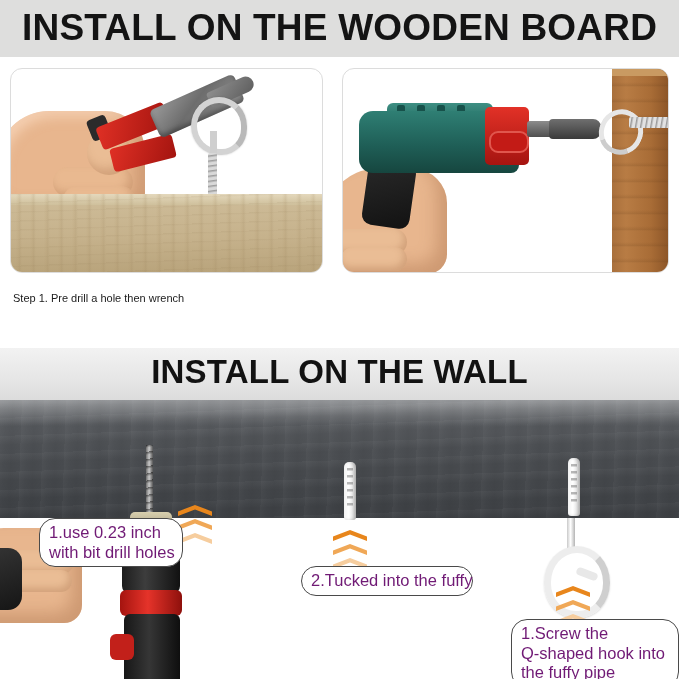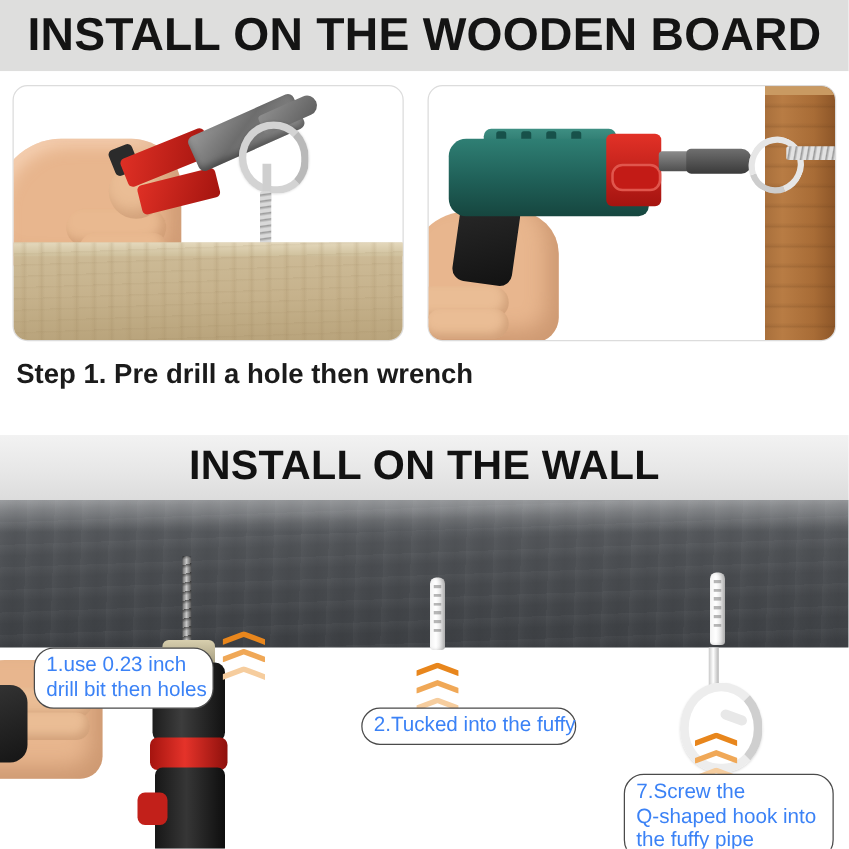--- a/index.html
+++ b/index.html
@@ -88,21 +88,21 @@
     border-radius:48px 34px 20px 26px;box-shadow:inset -10px -10px 16px rgba(176,120,82,.45);}
   .hand2 .k{position:absolute;background:#eabd95;border-radius:20px;box-shadow:inset -3px -4px 7px rgba(176,120,82,.4);}
   .hook2{position:absolute;left:252px;top:38px;width:46px;height:44px;}
   .hook2 .r{position:absolute;left:4px;top:2px;width:34px;height:36px;border:5px solid #e6e6e6;
     border-radius:50%;border-bottom-color:#cdcdcd;transform:rotate(25deg);}
   .screw2{position:absolute;left:286px;top:48px;width:44px;height:11px;
     background:repeating-linear-gradient(100deg,#e2e2e2 0px,#e2e2e2 2px,#9a9a9a 3px,#e2e2e2 5px);border-radius:2px;}
 
   
   .captions{position:absolute;left:0;top:288px;width:679px;height:56px;}
-  .cap{position:absolute;top:0;font-size:22px;line-height:21px;color:#1b1b1b;font-weight:bold;}
+  .cap{position:absolute;top:0;font-size:11px;line-height:21px;color:#1b1b1b;}
   .cap.c1{left:13px;width:320px;}
   .cap.c2{left:337px;width:338px;}
 
   
   .band-2{position:absolute;left:0;top:348px;width:679px;height:52px;
     background:linear-gradient(180deg,#f2f2f2 0%,#e6e6e6 60%,#dcdcdc 100%);}
   .band-2 .title2{position:absolute;left:0;top:5px;width:679px;text-align:center;font-size:33px;
     font-weight:bold;color:#121212;letter-spacing:.2px;}
 
   
@@ -157,21 +157,21 @@
 
   
   .chev{position:absolute;width:34px;}
   .chev i{display:block;width:34px;height:11px;margin-bottom:3px;}
   .chev i:nth-child(1){background:#e8861c;clip-path:polygon(50% 0,100% 58%,100% 100%,50% 42%,0 100%,0 58%);}
   .chev i:nth-child(2){background:#f0a857;clip-path:polygon(50% 0,100% 58%,100% 100%,50% 42%,0 100%,0 58%);}
   .chev i:nth-child(3){background:#f6cd9e;clip-path:polygon(50% 0,100% 58%,100% 100%,50% 42%,0 100%,0 58%);}
 
   
   .callout{position:absolute;background:#fff;border:1.6px solid #4a4a4a;border-radius:16px;
-    padding:4px 9px;font-size:16.5px;line-height:19.5px;color:#3b82f6;box-sizing:border-box;}
+    padding:4px 9px;font-size:16.5px;line-height:19.5px;color:#701a75;box-sizing:border-box;margin-left:12px;}
   .callout .ln{display:block;white-space:nowrap;}
   .co1{left:27px;top:518px;width:144px;}
   .co2{left:289px;top:566px;width:172px;}
   .co3{left:499px;top:619px;width:168px;}
 </style>
 </head>
 <body>
 
 <div class="page">
 
@@ -290,24 +290,24 @@
     </div>
     <div class="chev" style="left:556px;top:186px;">
       <i></i>
       <i></i>
       <i></i>
     </div>
   </div>
 
   <div class="callout co1">
     <span class="ln">1.use 0.23 inch</span>
-    <span class="ln">drill bit then holes</span>
+    <span class="ln">with bit drill holes</span>
   </div>
   <div class="callout co2">
     <span class="ln">2.Tucked into the fuffy</span>
   </div>
   <div class="callout co3">
-    <span class="ln">7.Screw the</span>
+    <span class="ln">1.Screw the</span>
     <span class="ln">Q-shaped hook into</span>
     <span class="ln">the fuffy pipe</span>
   </div>
 
 </div>
 
 </body></html>

